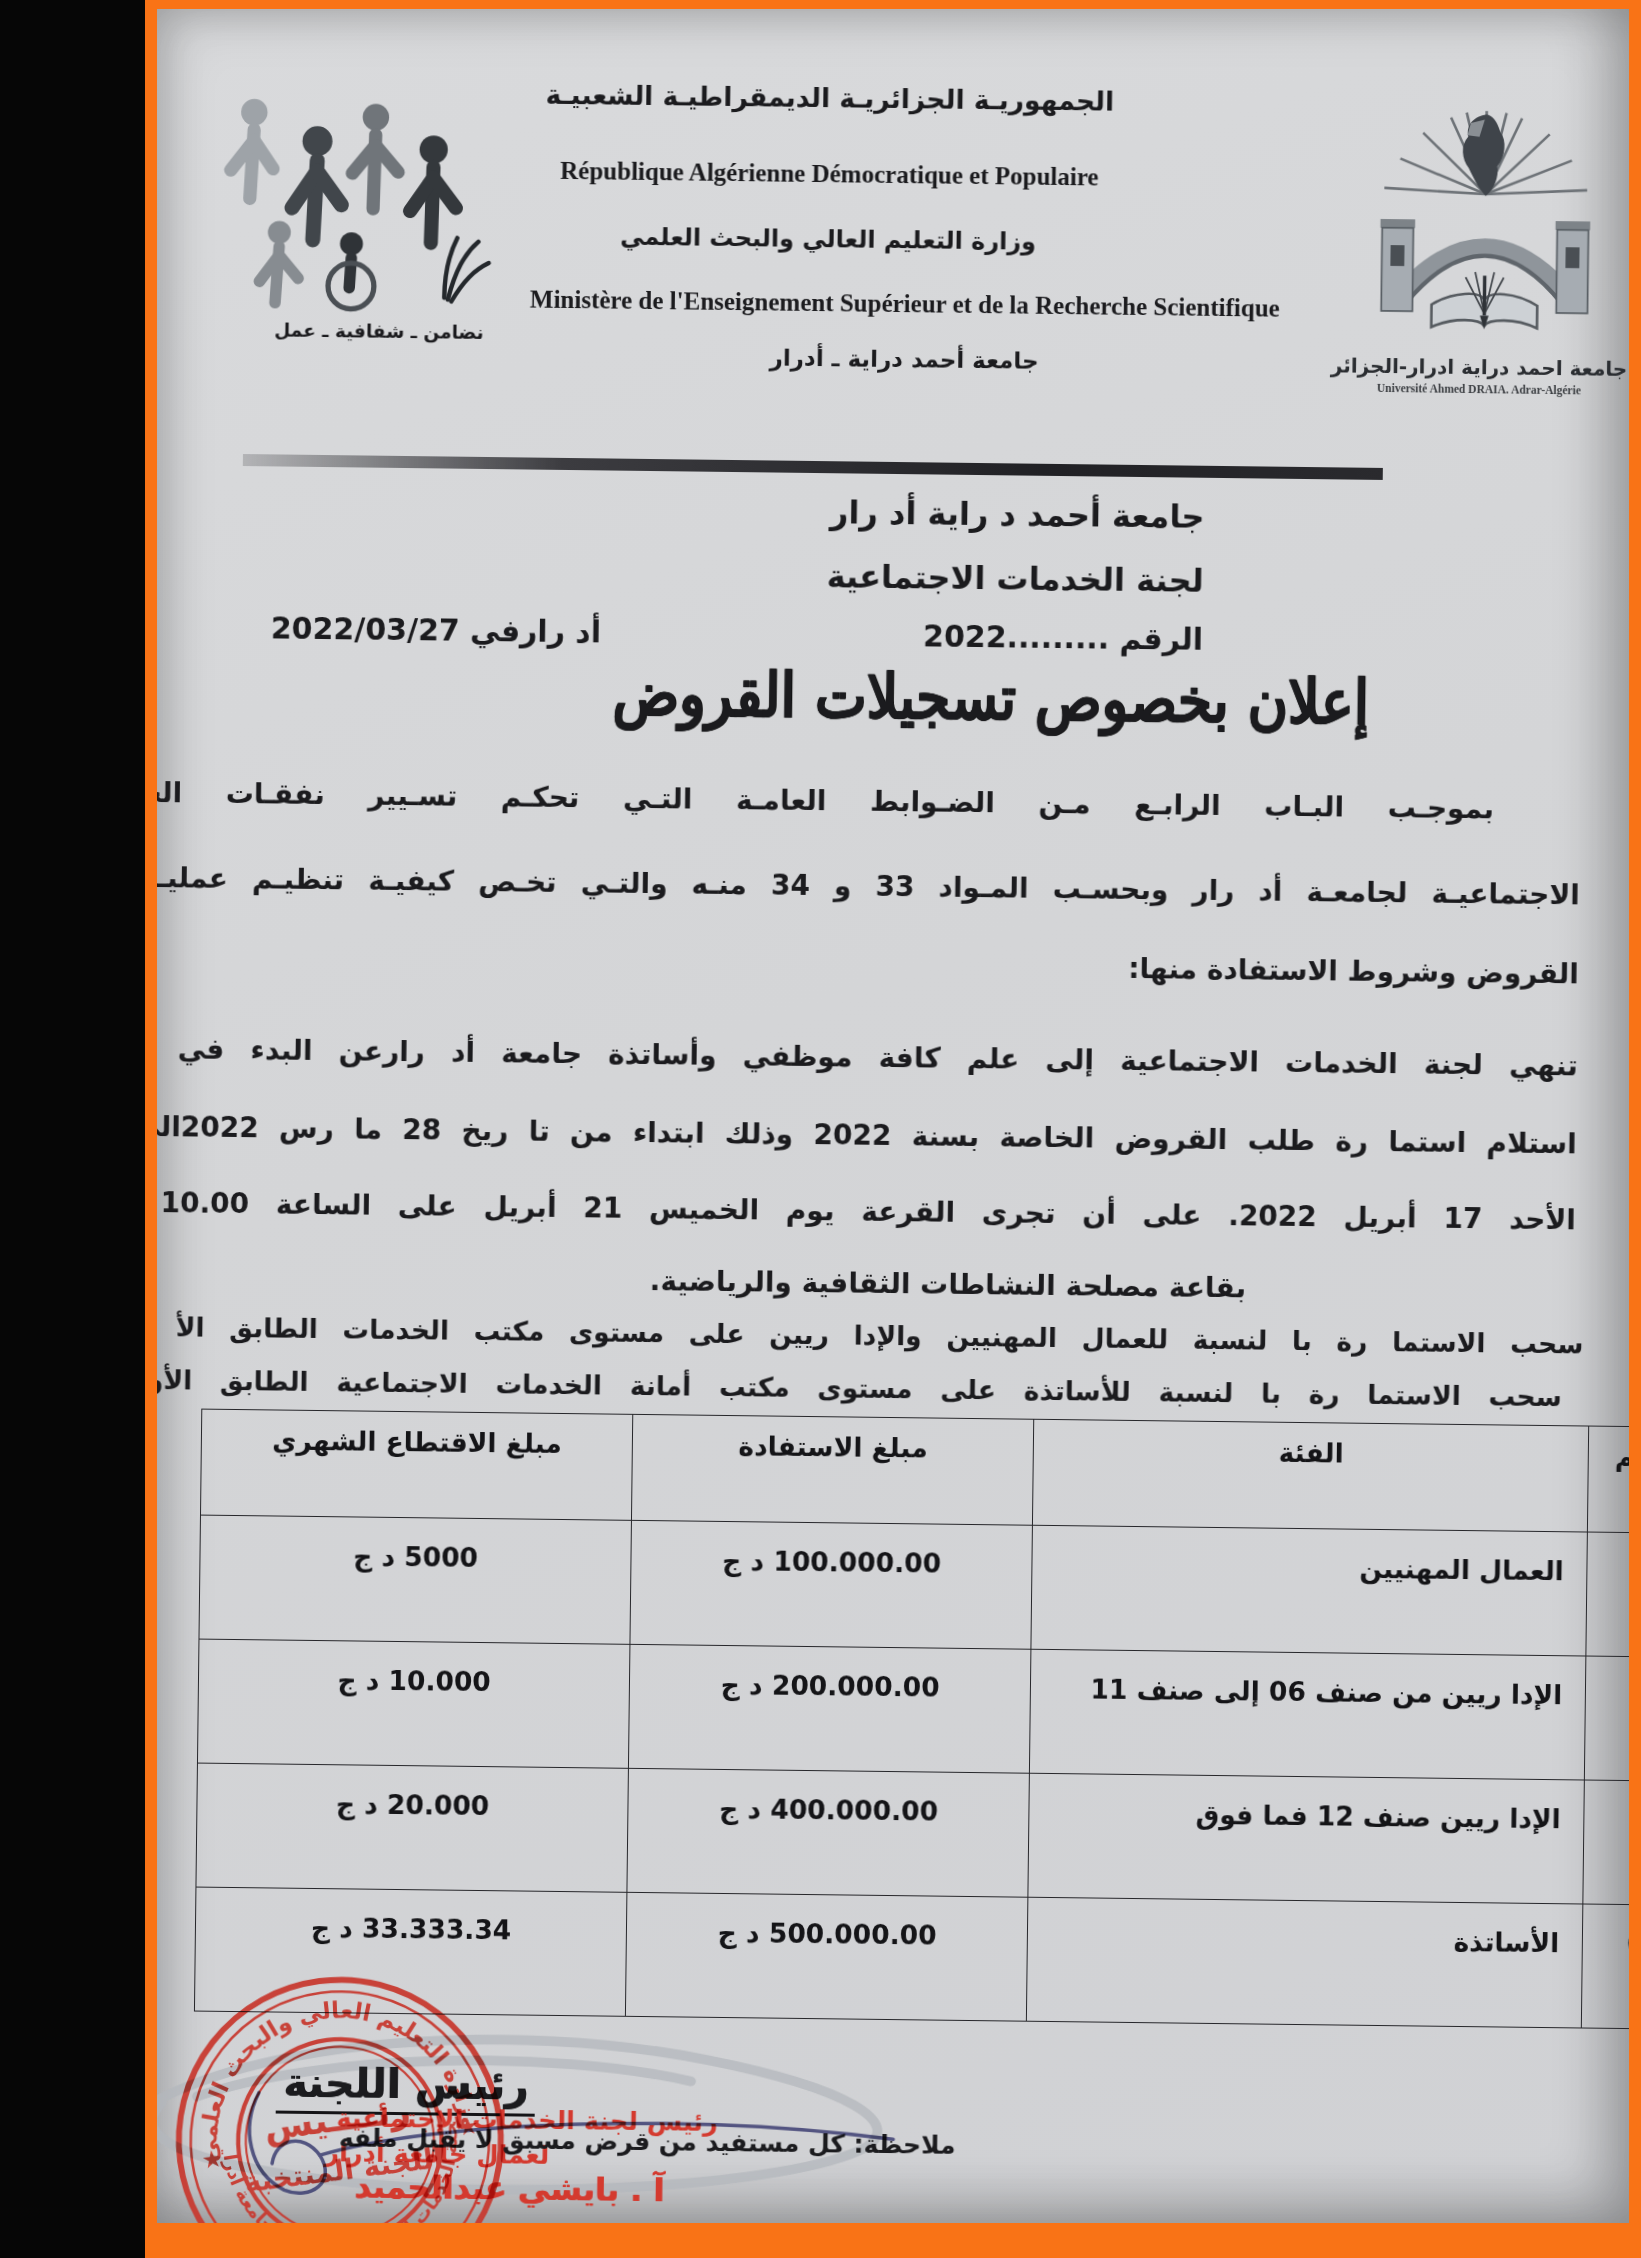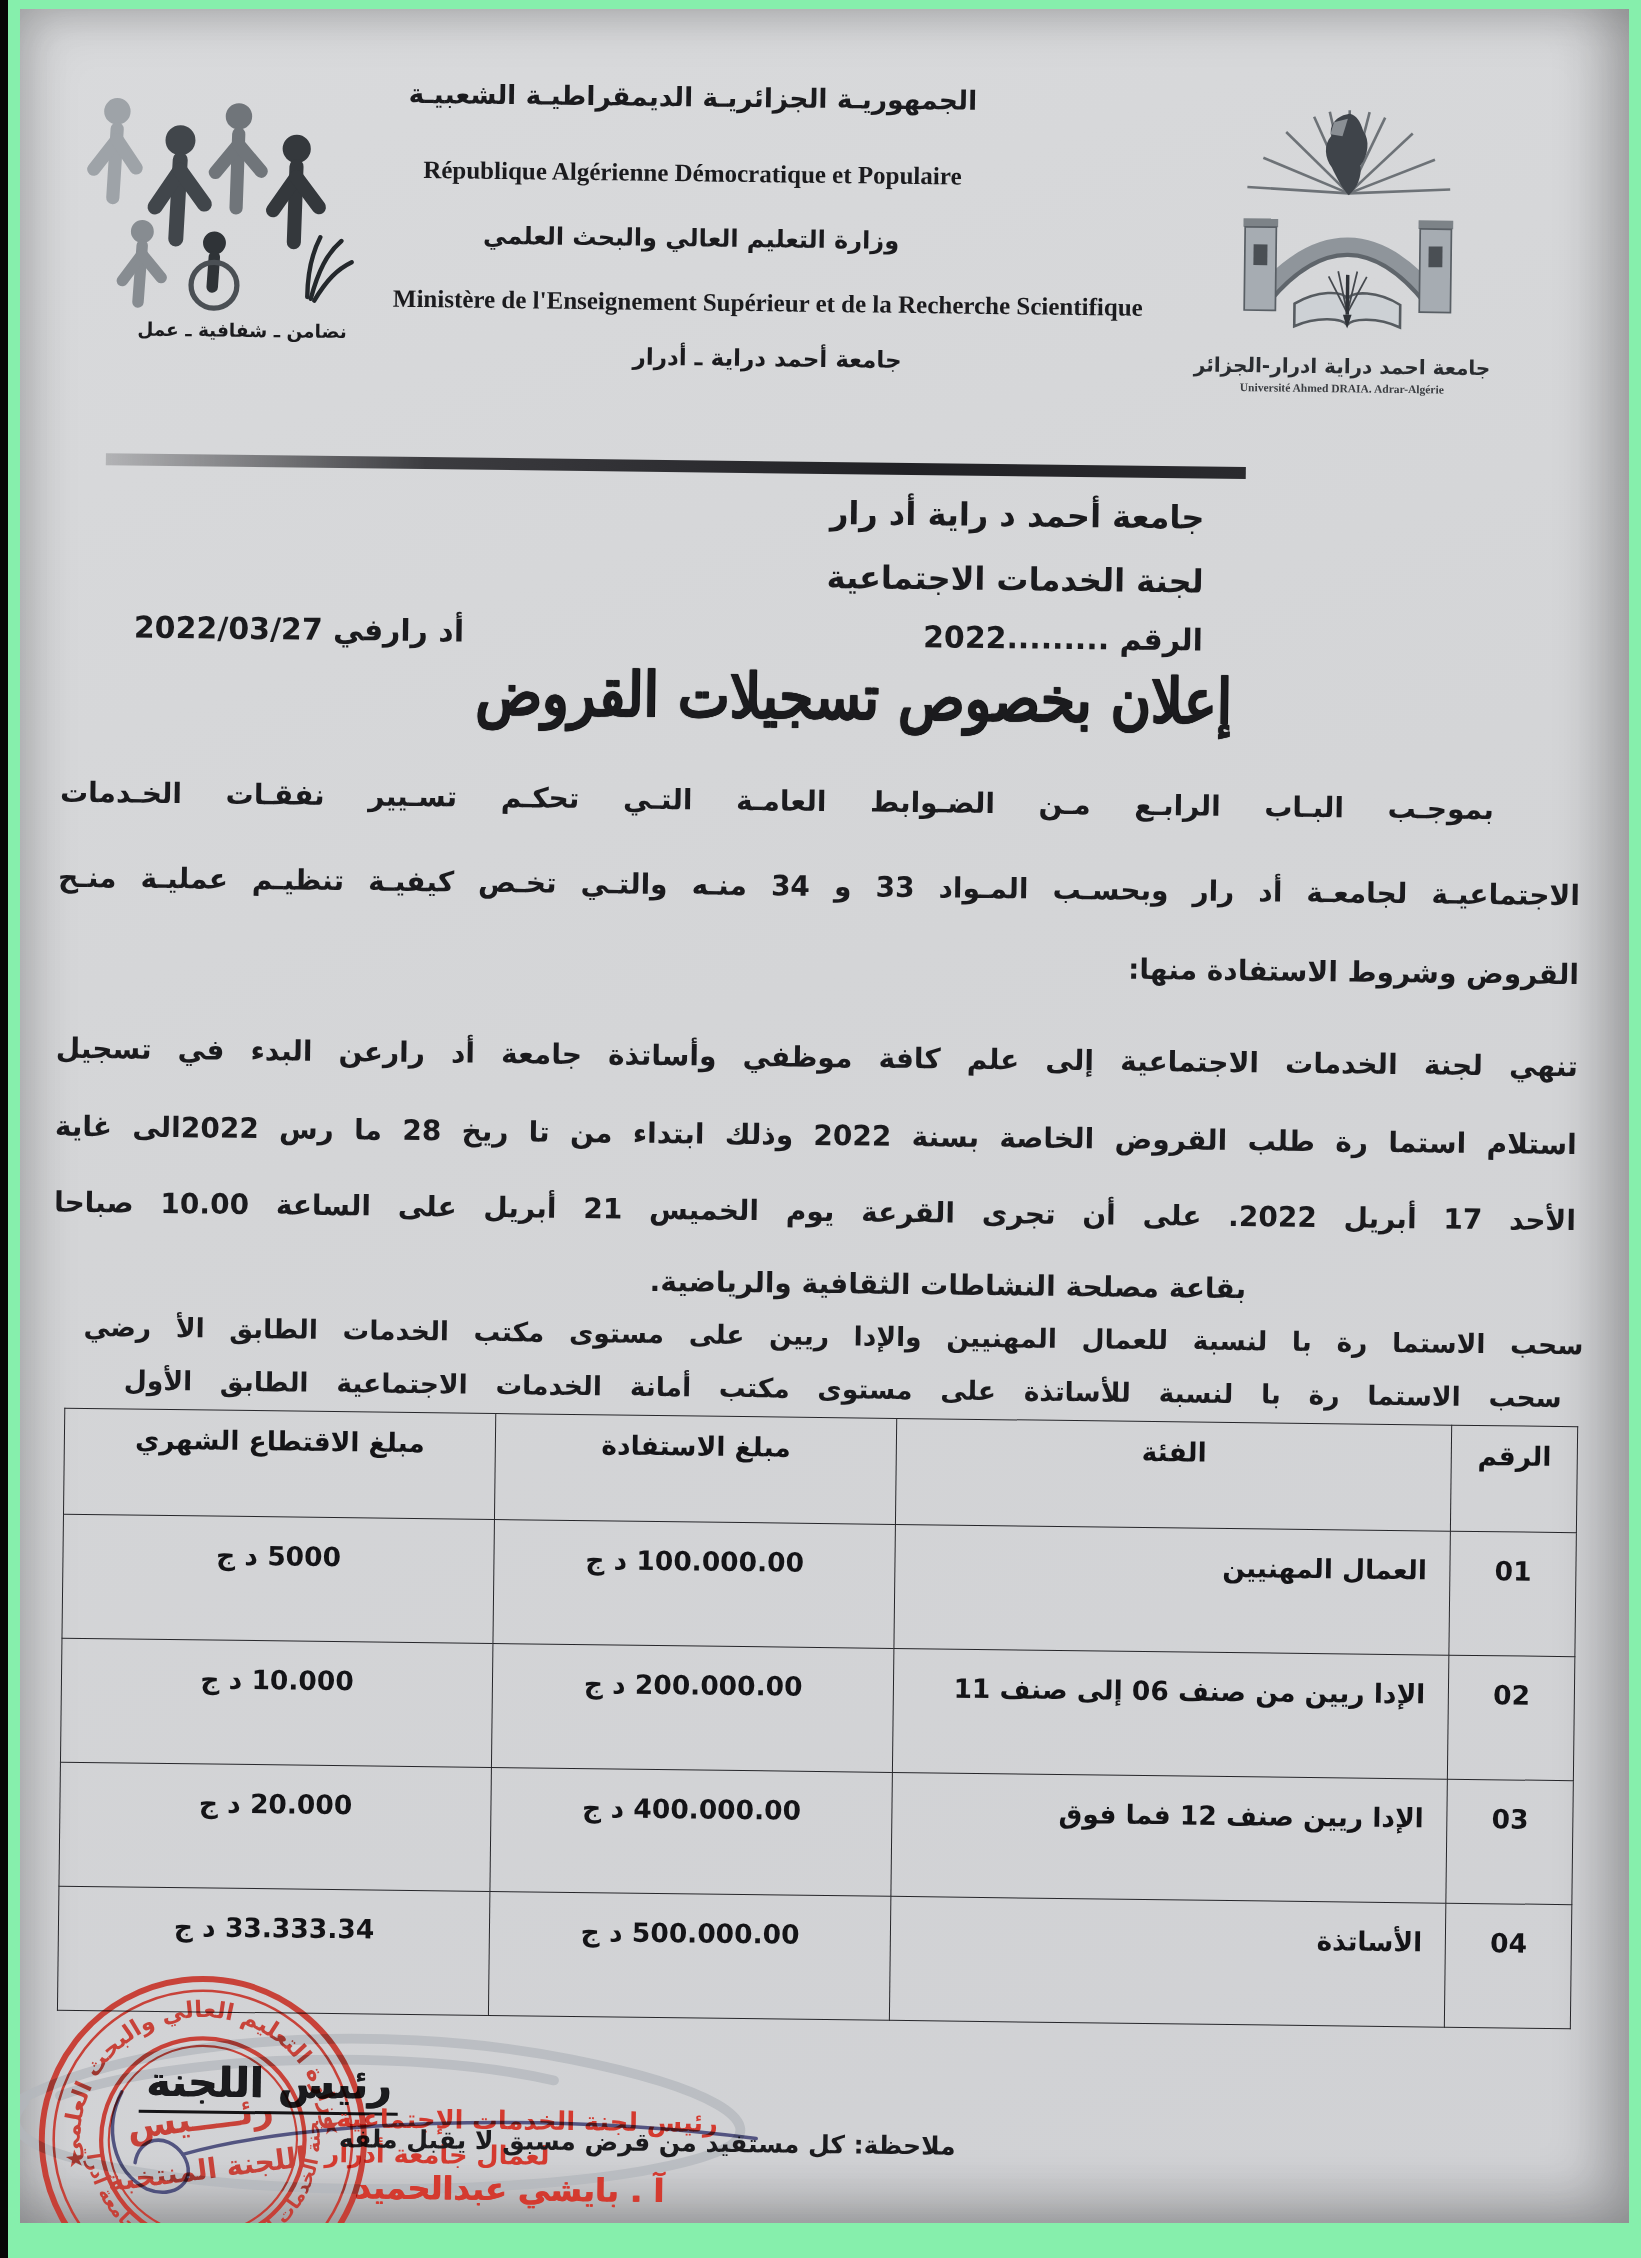--- a/index.html
+++ b/index.html
@@ -1,16 +1,16 @@
 <!DOCTYPE html>
 <html lang="ar" dir="rtl" style="font-size:14px"><head>
 <meta charset="utf-8">
 <style>
   html,body{margin:0;padding:0;background:#060606;}
-  #frame{position:relative;width:1633px;height:2258px;background:#86efac;overflow:hidden;}
+  #frame{position:relative;width:1496px;height:2258px;background:#f97316;overflow:hidden;}
   #paper{position:absolute;left:12.4px;top:8.8px;right:12.4px;bottom:35px;overflow:hidden;
          background:linear-gradient(160deg,#d9dadc 0%,#d4d5d7 45%,#d0d1d4 100%);
          box-shadow:inset 0 0 62px rgba(0,0,0,.16), inset -25px -21px 53px rgba(0,0,0,.20), inset 17.6px 8.8px 35px rgba(0,0,0,.08);}
   .tilt{position:absolute;left:0;top:0;width:100%;height:100%;transform:rotate(0.7deg);transform-origin:50% 46%;}
   .abs{position:absolute;}
   .ar{font-family:"DejaVu Sans",sans-serif;color:#1b1b1e;direction:rtl;}
   .fr{font-family:"Liberation Serif",serif;color:#1b1b1e;direction:ltr;}
   .b{font-weight:bold;}
   .ctr{text-align:center;}
   .rt{text-align:right;}

